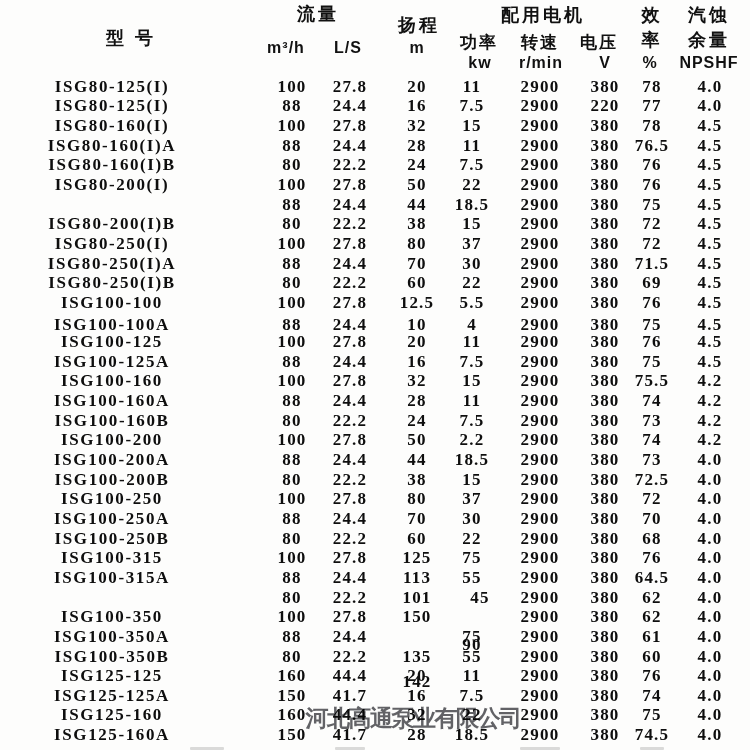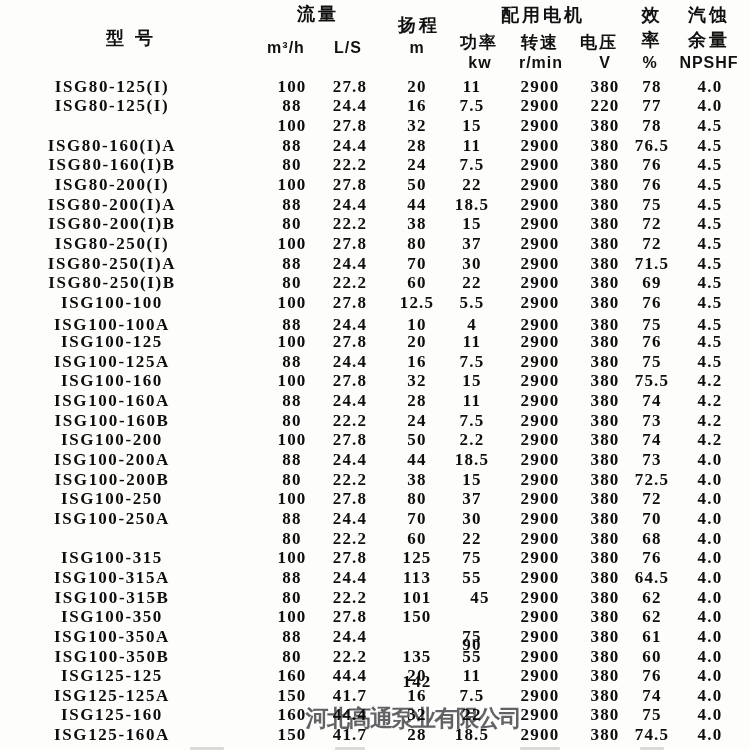--- a/index.html
+++ b/index.html
@@ -125,20 +125,21 @@
         <span class="cell" style="left: 292px;">88</span>
         <span class="cell" style="left: 350px;">24.4</span>
         <span class="cell" style="left: 417px;">16</span>
         <span class="cell" style="left: 472px;">7.5</span>
         <span class="cell" style="left: 540px;">2900</span>
         <span class="cell" style="left: 605px;">220</span>
         <span class="cell" style="left: 652px;">77</span>
         <span class="cell" style="left: 710px;">4.0</span>
       </div>
       <div class="row" style="top: 115.975px;">
+        <span class="cell model" style="left: 112px;">ISG80-160(I)</span>
         <span class="cell" style="left: 292px;">100</span>
         <span class="cell" style="left: 350px;">27.8</span>
         <span class="cell" style="left: 417px;">32</span>
         <span class="cell" style="left: 472px;">15</span>
         <span class="cell" style="left: 540px;">2900</span>
         <span class="cell" style="left: 605px;">380</span>
         <span class="cell" style="left: 652px;">78</span>
         <span class="cell" style="left: 710px;">4.5</span>
       </div>
       <div class="row" style="top: 135.625px;">
@@ -168,21 +169,20 @@
         <span class="cell" style="left: 292px;">100</span>
         <span class="cell" style="left: 350px;">27.8</span>
         <span class="cell" style="left: 417px;">50</span>
         <span class="cell" style="left: 472px;">22</span>
         <span class="cell" style="left: 540px;">2900</span>
         <span class="cell" style="left: 605px;">380</span>
         <span class="cell" style="left: 652px;">76</span>
         <span class="cell" style="left: 710px;">4.5</span>
       </div>
       <div class="row" style="top: 194.575px;">
-        <span class="cell model" style="left: 112px;">ISG80-200(I)A</span>
         <span class="cell" style="left: 292px;">88</span>
         <span class="cell" style="left: 350px;">24.4</span>
         <span class="cell" style="left: 417px;">44</span>
         <span class="cell" style="left: 472px;">18.5</span>
         <span class="cell" style="left: 540px;">2900</span>
         <span class="cell" style="left: 605px;">380</span>
         <span class="cell" style="left: 652px;">75</span>
         <span class="cell" style="left: 710px;">4.5</span>
       </div>
       <div class="row" style="top: 214.225px;">
@@ -355,20 +355,21 @@
         <span class="cell" style="left: 292px;">88</span>
         <span class="cell" style="left: 350px;">24.4</span>
         <span class="cell" style="left: 417px;">70</span>
         <span class="cell" style="left: 472px;">30</span>
         <span class="cell" style="left: 540px;">2900</span>
         <span class="cell" style="left: 605px;">380</span>
         <span class="cell" style="left: 652px;">70</span>
         <span class="cell" style="left: 710px;">4.0</span>
       </div>
       <div class="row" style="top: 528.625px;">
+        <span class="cell model" style="left: 112px;">ISG100-250B</span>
         <span class="cell" style="left: 292px;">80</span>
         <span class="cell" style="left: 350px;">22.2</span>
         <span class="cell" style="left: 417px;">60</span>
         <span class="cell" style="left: 472px;">22</span>
         <span class="cell" style="left: 540px;">2900</span>
         <span class="cell" style="left: 605px;">380</span>
         <span class="cell" style="left: 652px;">68</span>
         <span class="cell" style="left: 710px;">4.0</span>
       </div>
       <div class="row" style="top: 548.275px;">
@@ -387,21 +388,20 @@
         <span class="cell" style="left: 292px;">88</span>
         <span class="cell" style="left: 350px;">24.4</span>
         <span class="cell" style="left: 417px;">113</span>
         <span class="cell" style="left: 472px;">55</span>
         <span class="cell" style="left: 540px;">2900</span>
         <span class="cell" style="left: 605px;">380</span>
         <span class="cell" style="left: 652px;">64.5</span>
         <span class="cell" style="left: 710px;">4.0</span>
       </div>
       <div class="row" style="top: 587.575px;">
-        <span class="cell model" style="left: 112px;">ISG100-315B</span>
         <span class="cell" style="left: 292px;">80</span>
         <span class="cell" style="left: 350px;">22.2</span>
         <span class="cell" style="left: 417px;">101</span>
         <span class="cell" style="left: 472px; margin-left: 8px;">45</span>
         <span class="cell" style="left: 540px;">2900</span>
         <span class="cell" style="left: 605px;">380</span>
         <span class="cell" style="left: 652px;">62</span>
         <span class="cell" style="left: 710px;">4.0</span>
       </div>
       <div class="row" style="top: 607.225px;">

